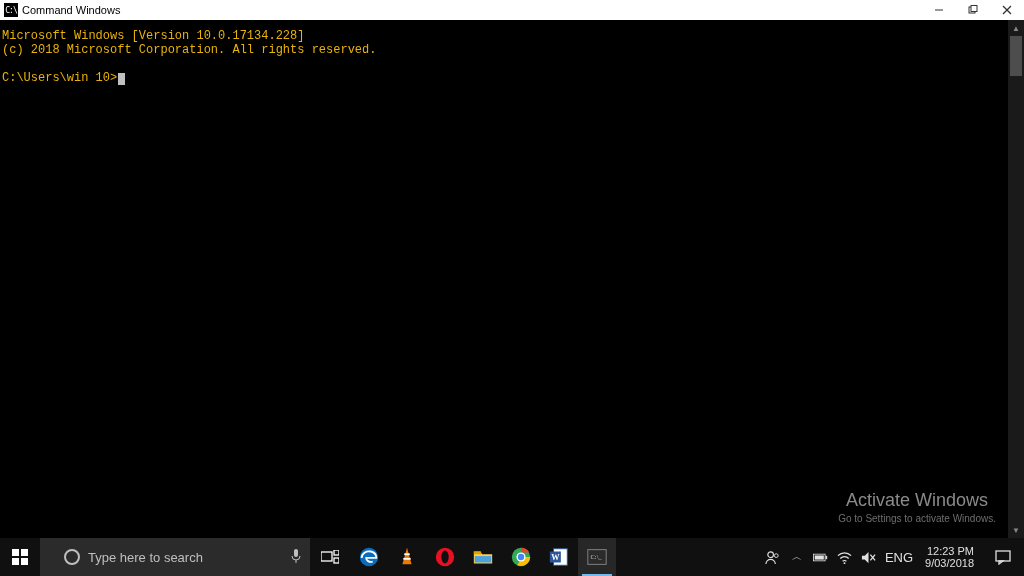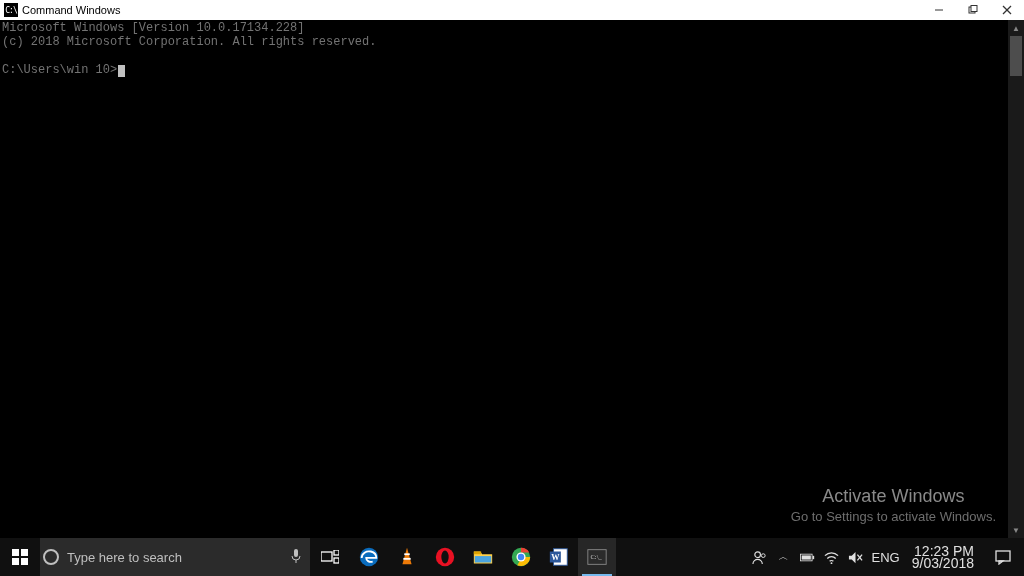--- a/index.html
+++ b/index.html
@@ -40,25 +40,25 @@
 
   
   .console-wrap {
     position: relative;
     height: 518px; 
     background: #000;
     display: flex;
   }
   .console {
     flex: 1;
-    padding: 1px 2px;
+    padding: 9px 2px;
     font-family: Consolas, "Courier New", monospace;
     font-size: 12px;
     line-height: 14px;
-    color: #737373;
+    color: #eab308;
     white-space: pre;
   }
   .console .blank { height: 14px; }
   .console .cursor {
     display: inline-block;
     width: 7px; height: 12px;
     background: #c0c0c0;
     vertical-align: text-bottom;
     margin-left: 1px;
   }
@@ -80,21 +80,21 @@
     background: #4d4d4d;
   }
 
   .watermark {
     position: absolute;
     right: 28px; bottom: 14px;
     text-align: center;
     color: #7a7a7a;
   }
   .watermark .wm-title { font-size: 18px; font-weight: 400; color: #8a8a8a; }
-  .watermark .wm-sub { font-size: 13px; color: #6e6e6e; margin-top: 2px; }
+  .watermark .wm-sub { font-size: 10px; color: #6e6e6e; margin-top: 2px; }
 
   
   .taskbar {
     height: 38px;
     background: #101010;
     display: flex;
     align-items: stretch;
     color: #fff;
     font-size: 12px;
   }
@@ -102,21 +102,21 @@
     display: flex; align-items: center; justify-content: center;
     height: 38px;
   }
   .start { width: 40px; }
   .start svg { width: 16px; height: 16px; }
 
   .searchbox {
     width: 270px;
     background: #2b2b2b;
     display: flex; align-items: center;
-    padding: 0 8px 0 3px;
+    padding: 0 8px 0 24px;
     gap: 8px;
   }
   .searchbox .circle {
     width: 16px; height: 16px; border: 2px solid #bfbfbf; border-radius: 50%;
   }
   .searchbox .placeholder { color: #bfbfbf; flex: 1; font-size: 13px; }
   .searchbox .mic { color: #bfbfbf; font-size: 13px; }
 
   .taskview { width: 40px; }
   .taskview svg { width: 18px; height: 14px; }
@@ -132,21 +132,21 @@
   .tray {
     margin-left: auto;
     display: flex; align-items: center;
     gap: 8px;
     padding: 0 4px 0 8px;
     color: #e0e0e0;
   }
   .tray .ic { width: 16px; height: 16px; display:flex; align-items:center; justify-content:center; }
   .tray .ic svg { width: 15px; height: 15px; }
   .tray .lang { font-size: 13px; line-height: 11px; }
-  .tray .clock { font-size: 14px; line-height: 12px; text-align: right; padding: 0 4px; }
+  .tray .clock { font-size: 11px; line-height: 12px; text-align: right; padding: 0 4px; }
   .tray .notif {
     width: 34px; height: 38px; display:flex; align-items:center; justify-content:center;
   }
   .tray .chevron { font-size: 10px; color: #e0e0e0; }
 
   
   .edge-ico { fill:#0a6cbd; }
   .vlc-ico { fill:#ec7a08; }
   .opera-ico { fill:#e81123; }
   .folder-ico { fill:#ffcf48; }

